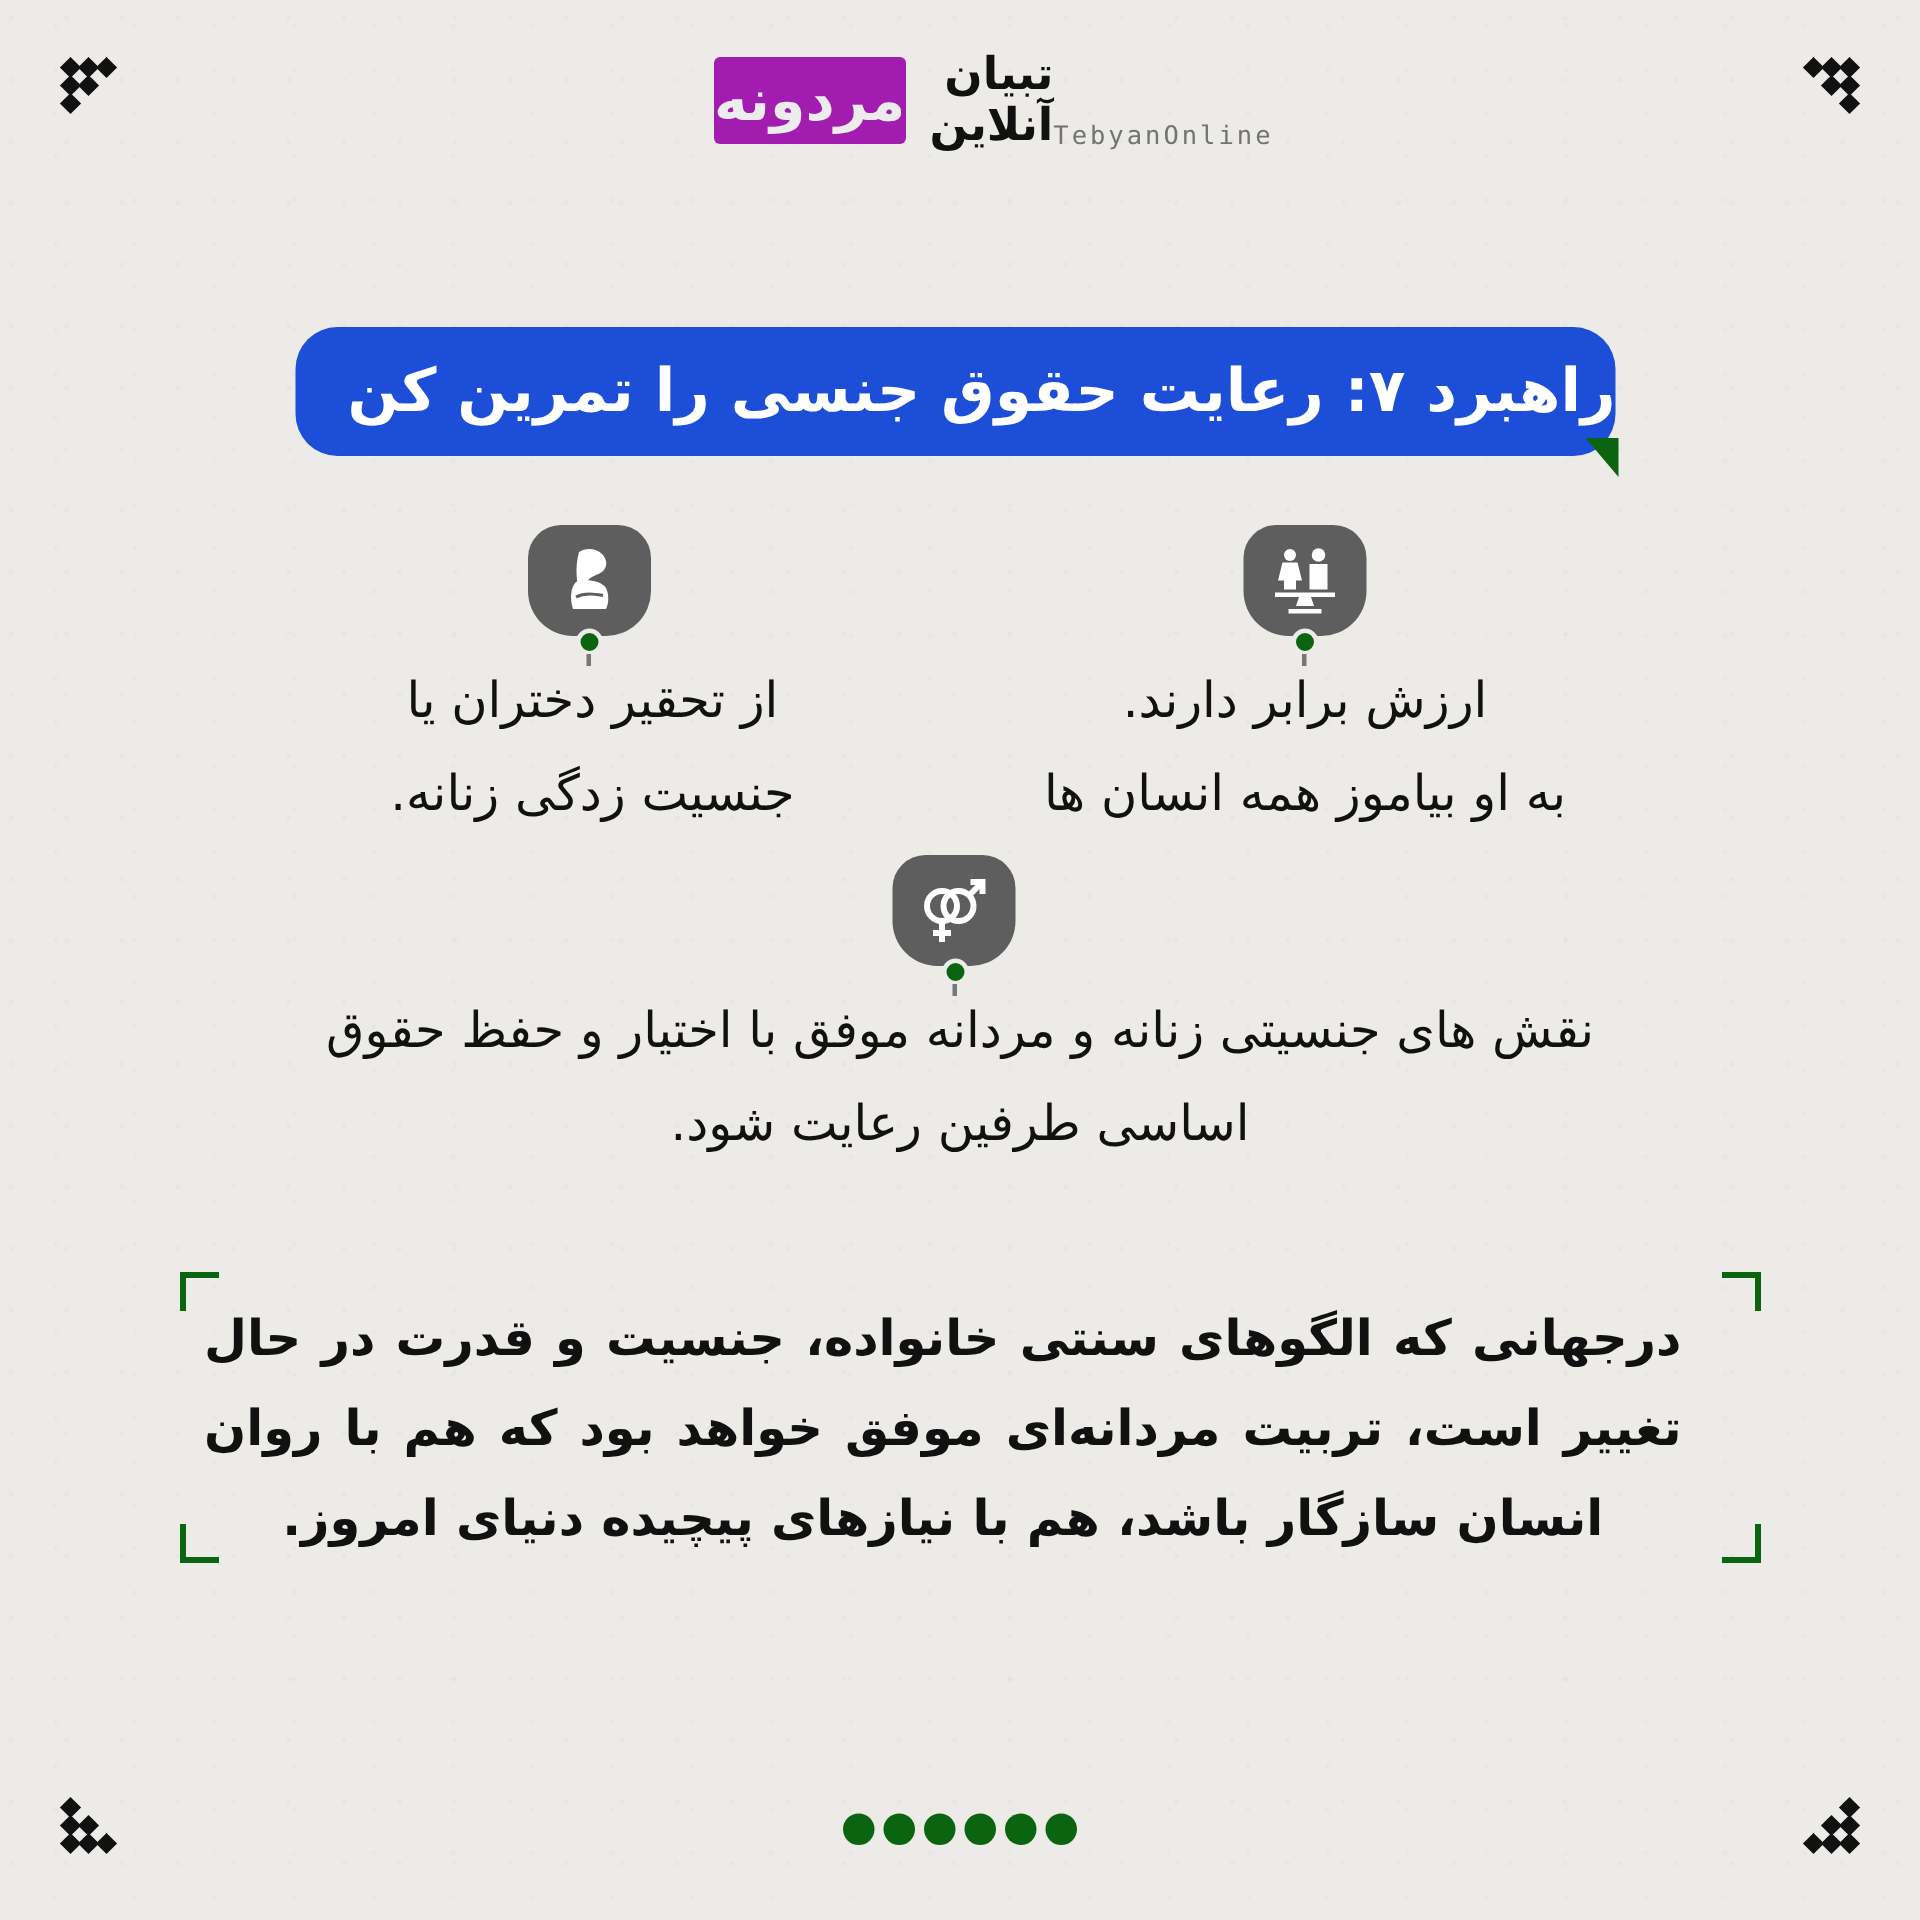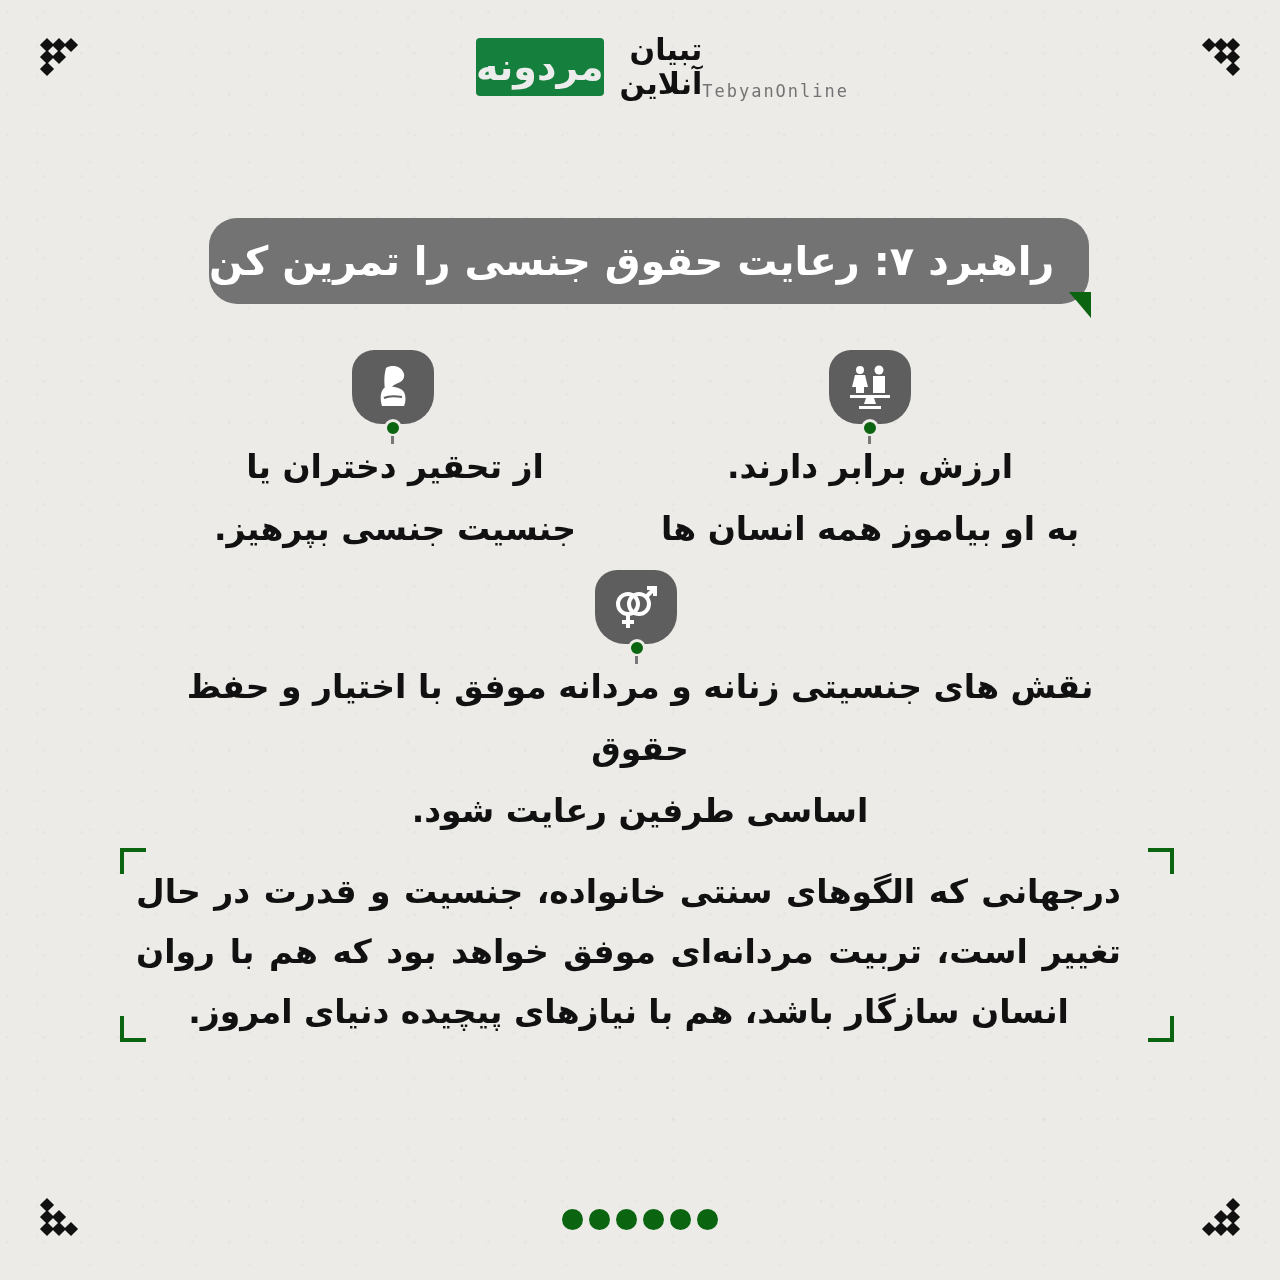--- a/index.html
+++ b/index.html
@@ -11,34 +11,34 @@
       radial-gradient(circle at 70% 60%, rgba(0,0,0,0.02) 0 1px, transparent 2px);
     background-size: 37px 41px, 53px 29px;
     font-family: "DejaVu Sans", sans-serif;
     color: #111;
   }
   
   .orn { position: absolute; width: 44px; height: 44px; }
   .orn svg { width: 100%; height: 100%; }
   
   .logo { position: absolute; top: 34px; left: 476px; width: 330px; height: 66px; display: flex; align-items: center; gap: 16px; }
-  .logo-mark { width: 148px; height: 58px; background: #15803d; border-radius: 4px; color: #ececec; display:flex; align-items:center; justify-content:center; font-weight: bold; font-size: 38px; letter-spacing: -2px; }
+  .logo-mark { width: 148px; height: 58px; background: #a21caf; border-radius: 4px; color: #ececec; display:flex; align-items:center; justify-content:center; font-weight: bold; font-size: 38px; letter-spacing: -2px; }
   .logo-text { display: flex; flex-direction: row; align-items: flex-end; }
   .logo-fa { font-size: 30px; font-weight: bold; line-height: 34px; direction: rtl; }
   .logo-en { font-family: "DejaVu Sans Mono", monospace; font-size: 17px; letter-spacing: 2px; color: #737373; }
   
-  .banner { position: absolute; left: 209px; top: 218px; width: 880px; height: 86px; background: #737373; border-radius: 28px; display: flex; align-items: center; justify-content: flex-start; }
+  .banner { position: absolute; left: 197px; top: 218px; width: 880px; height: 86px; background: #1d4ed8; border-radius: 28px; display: flex; align-items: center; justify-content: flex-end; }
   .banner-tail { position: absolute; right: -2px; bottom: -14px; width: 0; height: 0; border-left: 22px solid transparent; border-top: 26px solid #0b6410; }
   .banner-text { color: #fff; font-size: 40px; font-weight: bold; direction: rtl; }
   
   .tile { position: absolute; width: 82px; height: 74px; background: #5e5e5e; border-radius: 22px 22px 30px 30px; display: flex; align-items: center; justify-content: center; }
   .tile svg { width: 54px; height: 54px; }
   .dot { position: absolute; width: 12px; height: 12px; border-radius: 50%; background: #0b6410; border: 3px solid #ecebe8; }
   .stem { position: absolute; width: 3px; height: 8px; background: #777; }
-  .point { position: absolute; text-align: center; direction: rtl; font-size: 33px; font-weight: bold; line-height: 62px; color: #111; }
+  .point { position: absolute; text-align: center; direction: rtl; font-size: 33px; font-weight: normal; line-height: 62px; color: #111; }
   
   .bracket { position: absolute; width: 22px; height: 22px; border-color: #0b6410; border-style: solid; border-width: 0; }
   .para { position: absolute; left: 136px; top: 862px; width: 985px; direction: rtl; text-align: justify; text-align-last: center; font-size: 33px; font-weight: bold; line-height: 60px; }
   
   .pager { position: absolute; left: 562px; top: 1209px; display: flex; gap: 6px; }
   .pager span { width: 21px; height: 21px; border-radius: 50%; background: #0b6410; display: block; }
 </style>
 </head>
 <body>
 
@@ -130,21 +130,21 @@
       <path d="M20 8 c6 -4 16 -2 18 6 c1 4 -2 8 -6 9 l-4 2 c-3 2 -5 6 -5 10 l-4 -2 c0 -8 -2 -14 1 -25 z"></path>
       <path d="M18 28 c4 -2 16 -2 20 4 c2 4 2 10 0 14 h-22 c-2 -6 -2 -14 2 -18 z"></path>
     </g>
     <path d="M18 38 c6 -3 12 -2 18 -1" stroke="#5e5e5e" stroke-width="2" fill="none"></path>
   </svg>
 </div>
 <div class="dot" style="left:384px;top:419px;"></div>
 <div class="stem" style="left:391px;top:436px;"></div>
 <div class="point" style="left:200px;top:436px;width:390px;">
   <div>از تحقیر دختران یا</div>
-  <div>جنسیت جنسی بپرهیز.</div>
+  <div>جنسیت زدگی زنانه.</div>
 </div>
 
 <div class="tile" style="left:595px;top:570px;">
   <svg viewBox="0 0 54 54">
     <g fill="none" stroke="#fff" stroke-width="4">
       <circle cx="19" cy="24" r="10"></circle>
       <circle cx="30" cy="24" r="10"></circle>
       <line x1="19" y1="34" x2="19" y2="48"></line>
       <line x1="13" y1="42" x2="25" y2="42"></line>
       <line x1="37" y1="17" x2="46" y2="8"></line>

